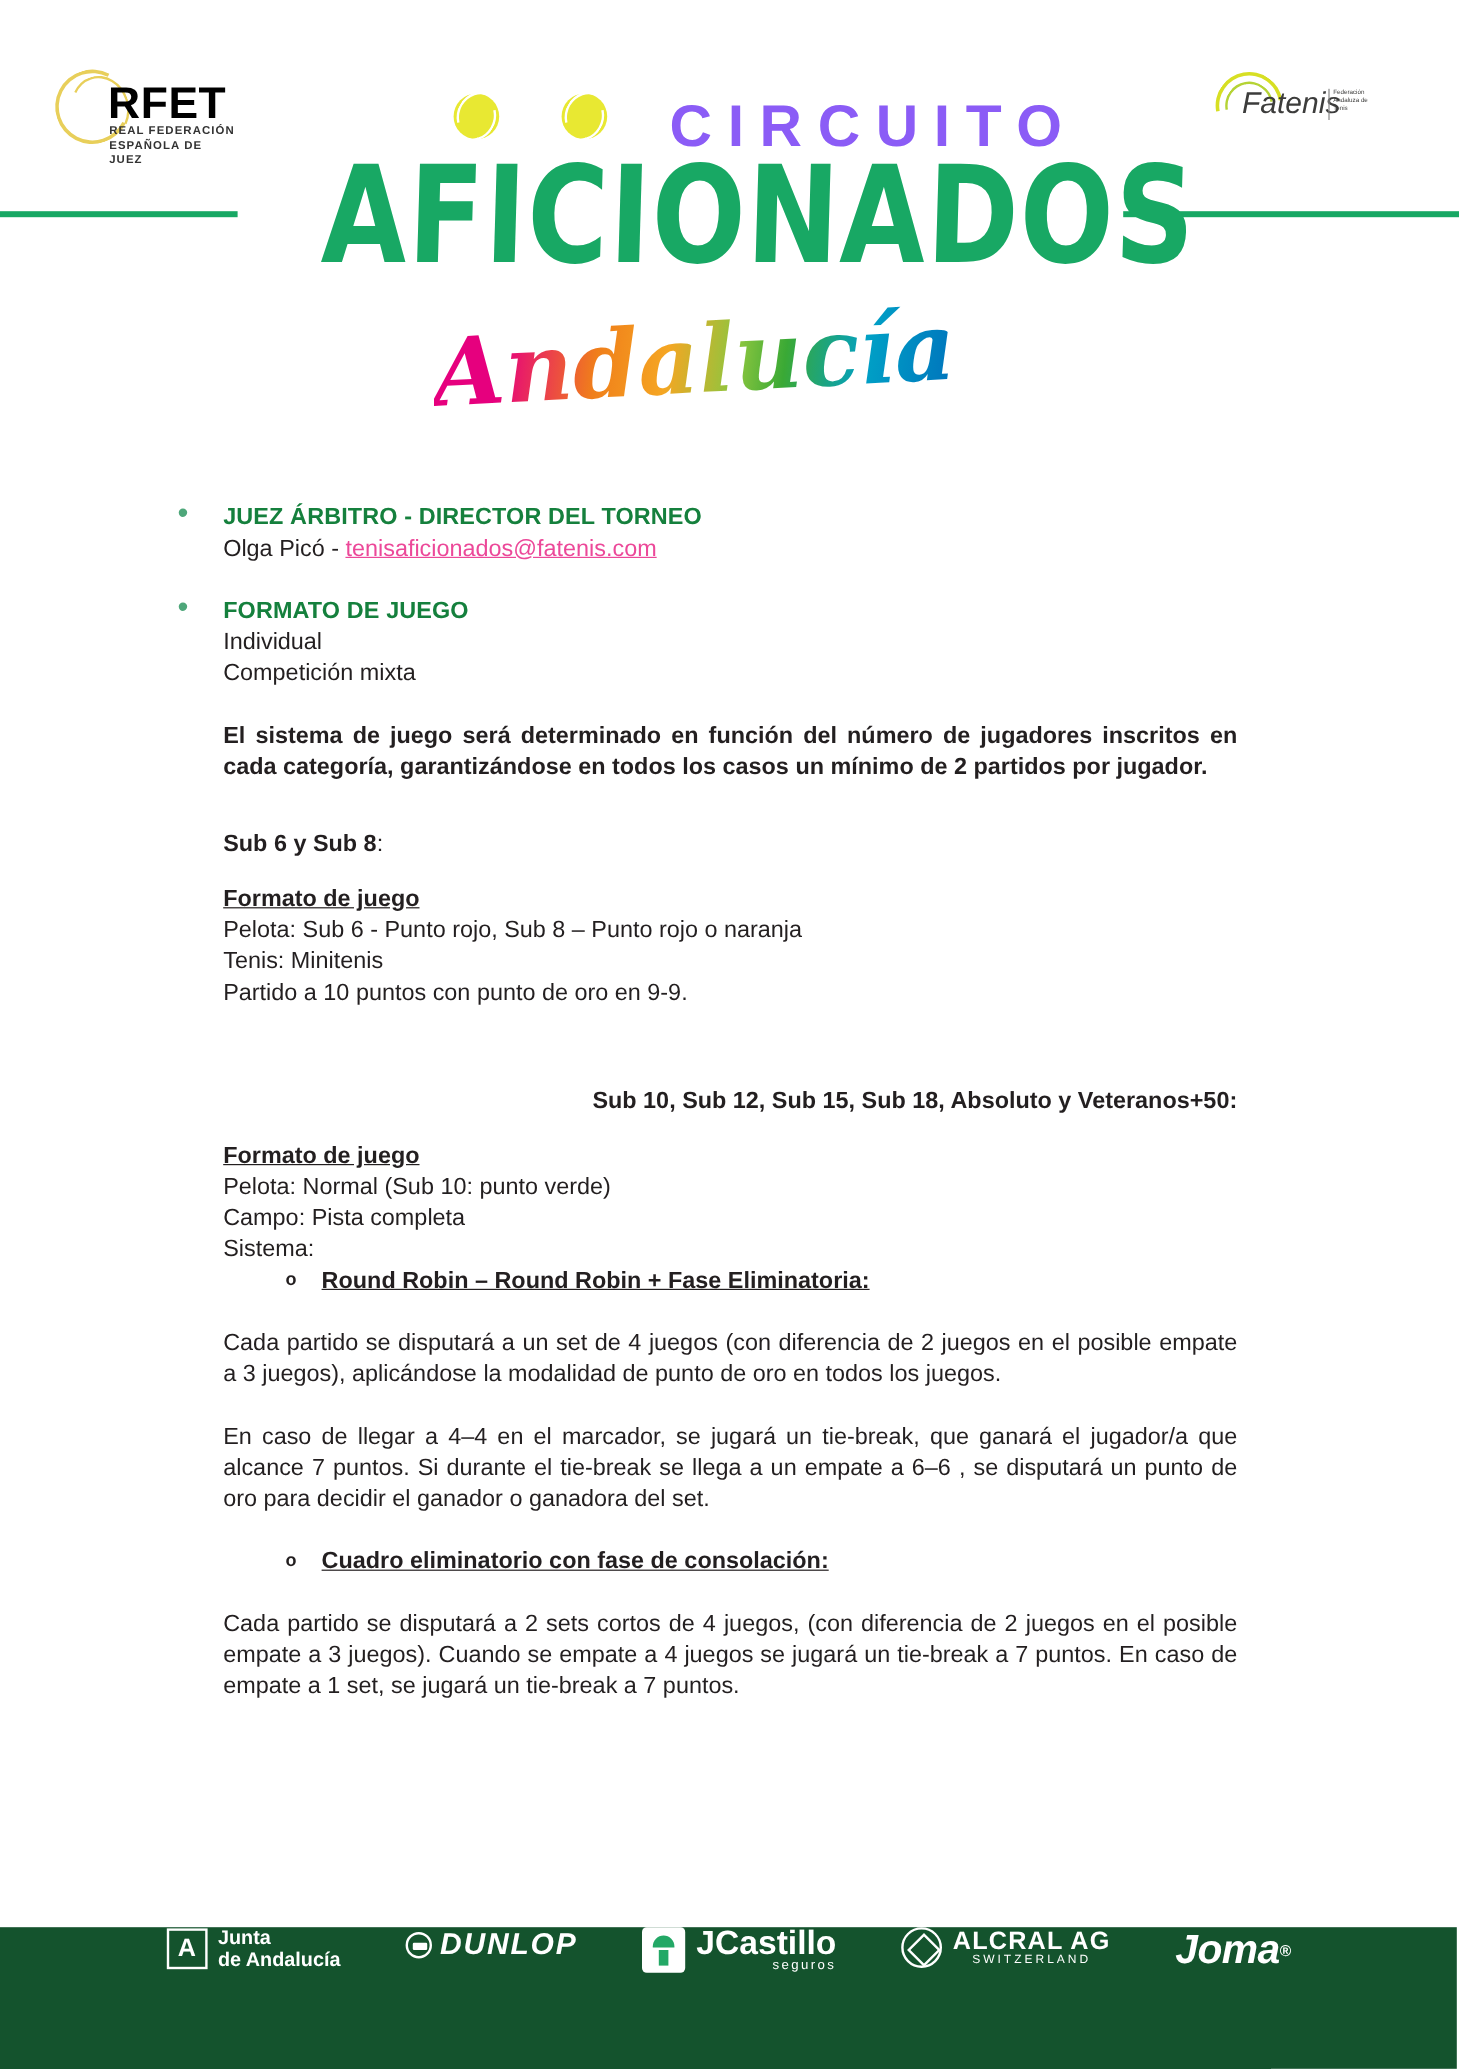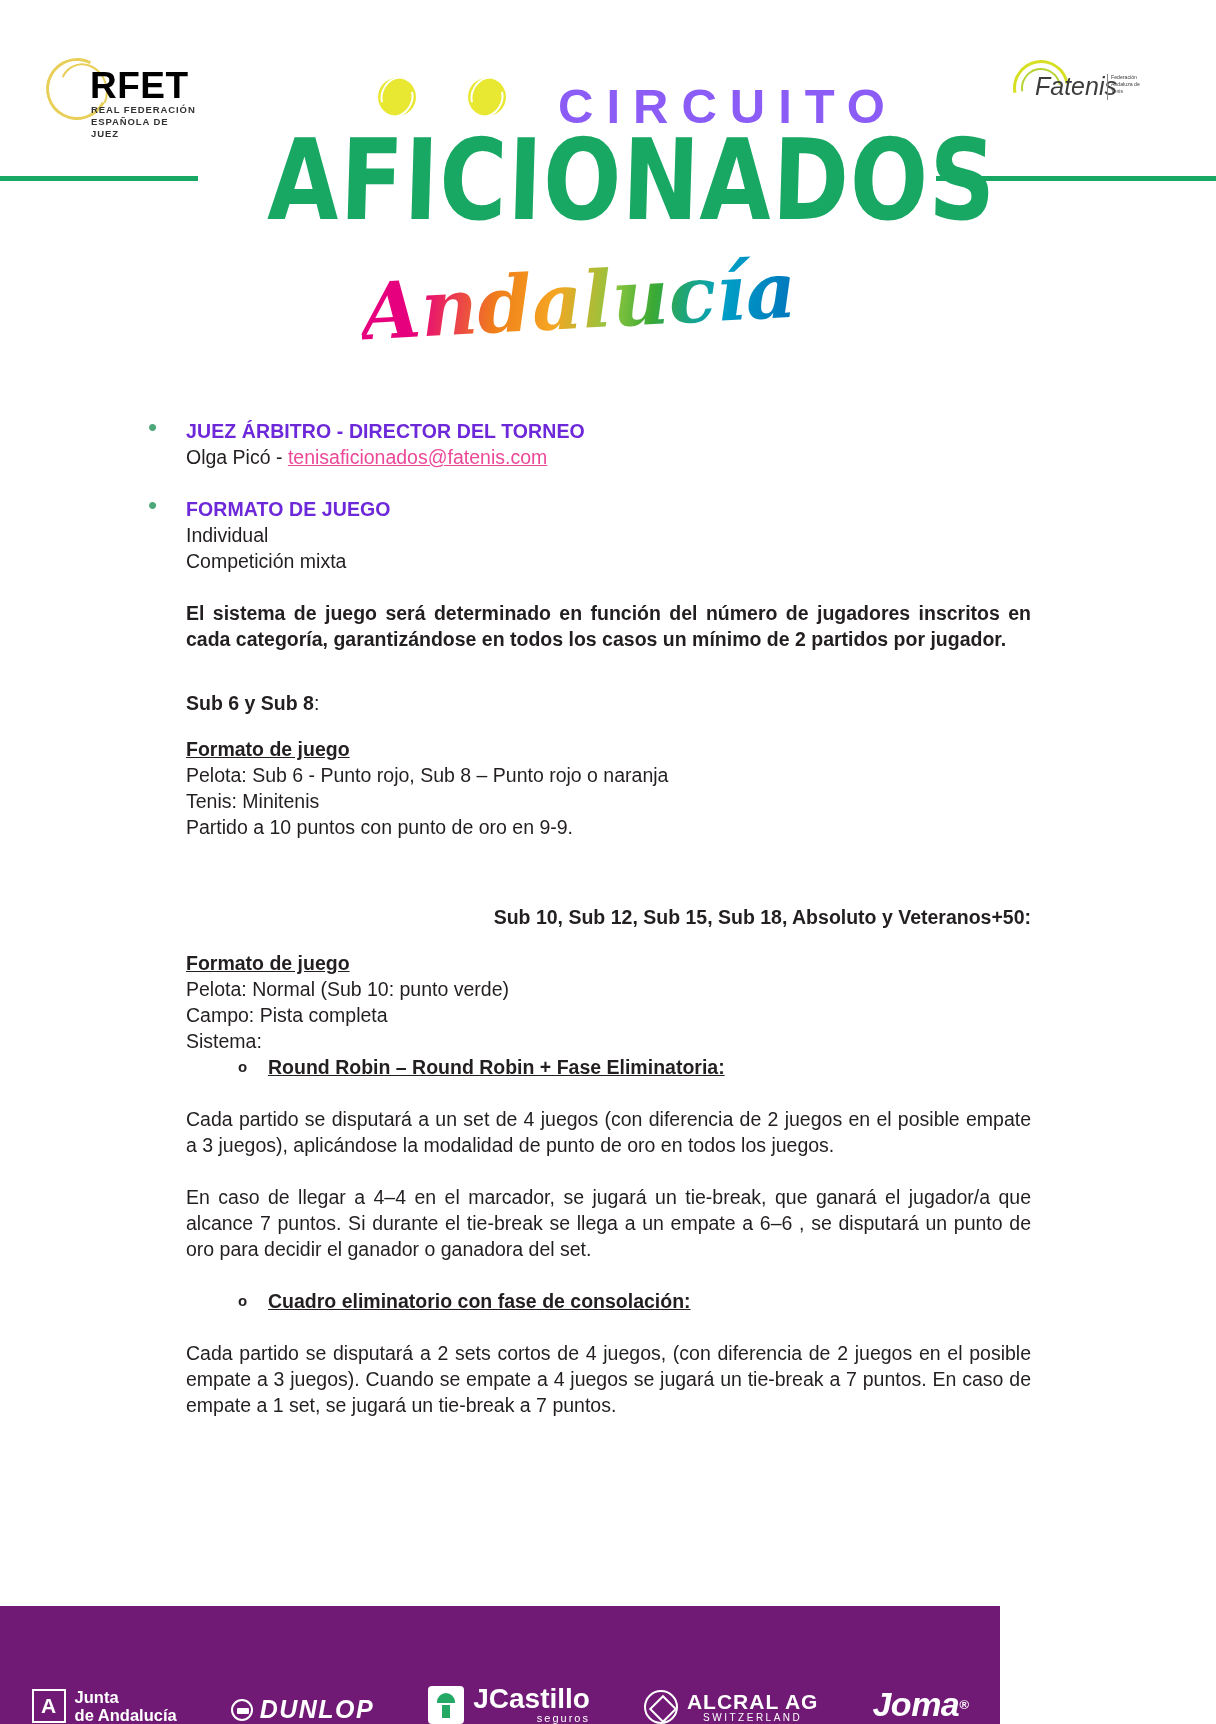--- a/index.html
+++ b/index.html
@@ -128,21 +128,21 @@
     font-size: 19.5px; color: #231f20; line-height: 26px;
   }
 
   ul.bullets { list-style: none; }
   li.bullet-item { position: relative; padding-left: 46px; }
   li.bullet-item:before {
     content: "\2022"; position: absolute; left: 8px; top: -4px;
     color: #4ea77a; font-size: 26px;
   }
   .sec-head {
-    color: #6d28d9; font-weight: bold; font-size: 19.5px;
+    color: #15803d; font-weight: bold; font-size: 19.5px;
     letter-spacing: 0.1px;
   }
   a.mail { color: #ec4899; text-decoration: underline; }
 
   .indent { padding-left: 46px; }
   .gap-s { height: 20px; }
   .gap-m { height: 26px; }
   .gap-l { height: 38px; }
 
   .bold { font-weight: bold; text-align: right; }
@@ -151,23 +151,23 @@
   p.para { text-align: justify; }
 
   .subbullet { position: relative; padding-left: 82px; }
   .subbullet:before {
     content: "o"; position: absolute; left: 52px; top: 0;
     font-size: 15px; color: #231f20;
   }
 
   
   .footer {
-    position: absolute; left: 0; bottom: 0; width: 1000px; height: 118px;
-    background: #701a75;
-    display: flex; align-items: flex-end; justify-content: center;
+    position: absolute; left: 0; bottom: 0; width: 1214px; height: 118px;
+    background: #14532d;
+    display: flex; align-items: flex-start; justify-content: center;
     gap: 54px;
   }
   .spon { display: flex; align-items: center; color: #fff; }
 
   .junta-mark {
     width: 34px; height: 34px; border: 2.5px solid #fff; position: relative; margin-right: 9px;
   }
   .junta-mark:after {
     content: "A"; position: absolute; left: 50%; top: 50%;
     transform: translate(-50%,-50%); font-size: 21px; font-weight: bold; color: #fff;

